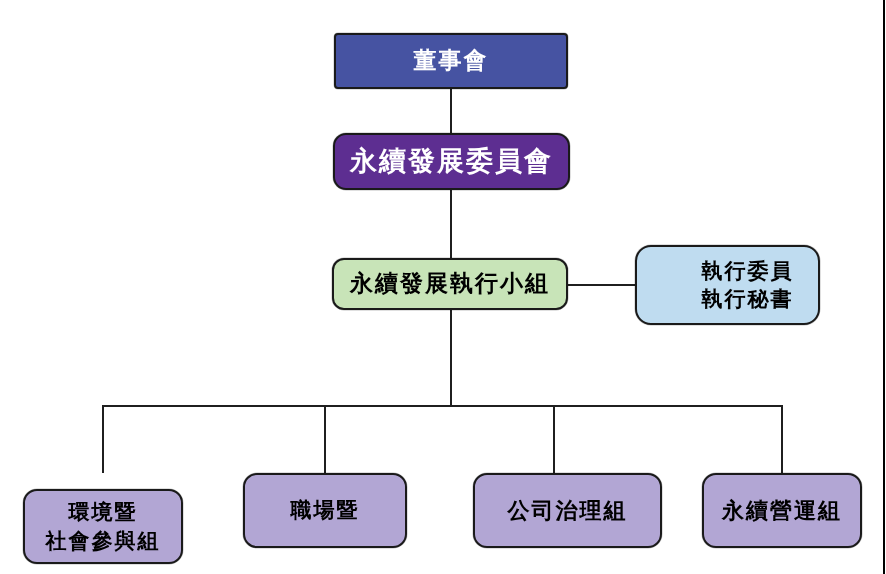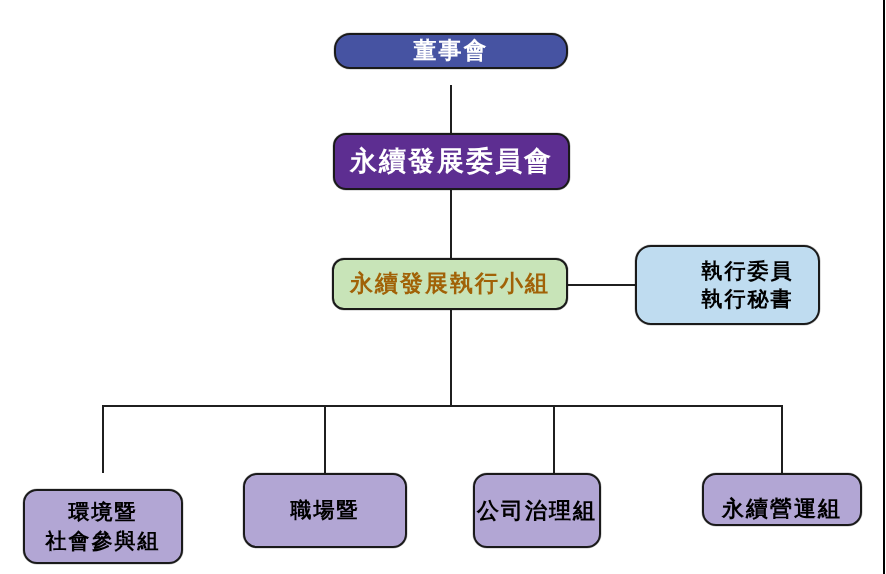--- a/index.html
+++ b/index.html
@@ -27,28 +27,28 @@
     font-weight: bold;
     letter-spacing: 2px;
     line-height: 1.35;
     box-shadow: 0 0 0 0.5px rgba(0,0,0,0.25);
   }
   .line {
     position: absolute;
     background: #1f1f1f;
   }
   
-  #board       { left: 334px; top: 33px;  width: 234px; height: 36px; border-radius: 16px; font-size: 23px; align-items: center; }
+  #board       { left: 334px; top: 33px;  width: 234px; height: 56px; border-radius: 4px; font-size: 23px; align-items: center; }
   #committee   { left: 333px; top: 133px; width: 237px; height: 57px; border-radius: 13px; font-size: 27px; }
   #exec-team   { left: 332px; top: 258px; width: 236px; height: 52px; border-radius: 12px; font-size: 23px; }
   #exec-staff  { left: 635px; top: 245px; width: 185px; height: 80px; border-radius: 16px; font-size: 21px; padding-left: 40px; }
   #group-env   { left: 23px;  top: 473px; width: 160px; height: 75px; border-radius: 14px; font-size: 21px; margin-top: 16px; }
   #group-work  { left: 243px; top: 473px; width: 164px; height: 75px; border-radius: 14px; font-size: 21px; }
-  #group-gov   { left: 473px; top: 473px; width: 128px; height: 75px; border-radius: 14px; font-size: 22px; }
-  #group-ops   { left: 702px; top: 473px; width: 160px; height: 53px; border-radius: 14px; font-size: 22px; justify-content: flex-end; }
+  #group-gov   { left: 473px; top: 473px; width: 189px; height: 75px; border-radius: 14px; font-size: 22px; }
+  #group-ops   { left: 702px; top: 473px; width: 160px; height: 75px; border-radius: 14px; font-size: 22px; }
   
   #ln-board-committee { left: 450px; top: 85px;  width: 2px;   height: 48px; }
   #ln-committee-exec  { left: 450px; top: 190px; width: 2px;   height: 68px; }
   #ln-exec-staff      { left: 568px; top: 284px; width: 67px;  height: 2px;  }
   #ln-exec-bus        { left: 450px; top: 310px; width: 2px;   height: 96px; }
   #ln-bus             { left: 102px; top: 405px; width: 681px; height: 2px;  }
   #ln-drop-env        { left: 102px; top: 405px; width: 2px;   height: 68px; }
   #ln-drop-work       { left: 324px; top: 405px; width: 2px;   height: 68px; }
   #ln-drop-gov        { left: 553px; top: 405px; width: 2px;   height: 68px; }
   #ln-drop-ops        { left: 781px; top: 405px; width: 2px;   height: 68px; }
@@ -71,21 +71,21 @@
   <div class="line" id="right-edge-line"></div>
 
   <div class="node" id="board" style="background-color: rgb(70, 83, 162); color: rgb(255, 255, 255);">
     <span>董事會</span>
   </div>
 
   <div class="node" id="committee" style="background-color: rgb(93, 46, 145); color: rgb(255, 255, 255);">
     <span>永續發展委員會</span>
   </div>
 
-  <div class="node" id="exec-team" style="background-color: rgb(200, 228, 184); color: #a16207;">
+  <div class="node" id="exec-team" style="background-color: rgb(200, 228, 184); color: #000000;">
     <span>永續發展執行小組</span>
   </div>
 
   <div class="node" id="exec-staff" style="background-color: rgb(191, 220, 240); color: rgb(0, 0, 0);">
     <span>執行委員</span>
     <span>執行秘書</span>
   </div>
 
   <div class="node" id="group-env" style="background-color: rgb(178, 166, 212); color: rgb(0, 0, 0);">
     <span>環境暨</span>

